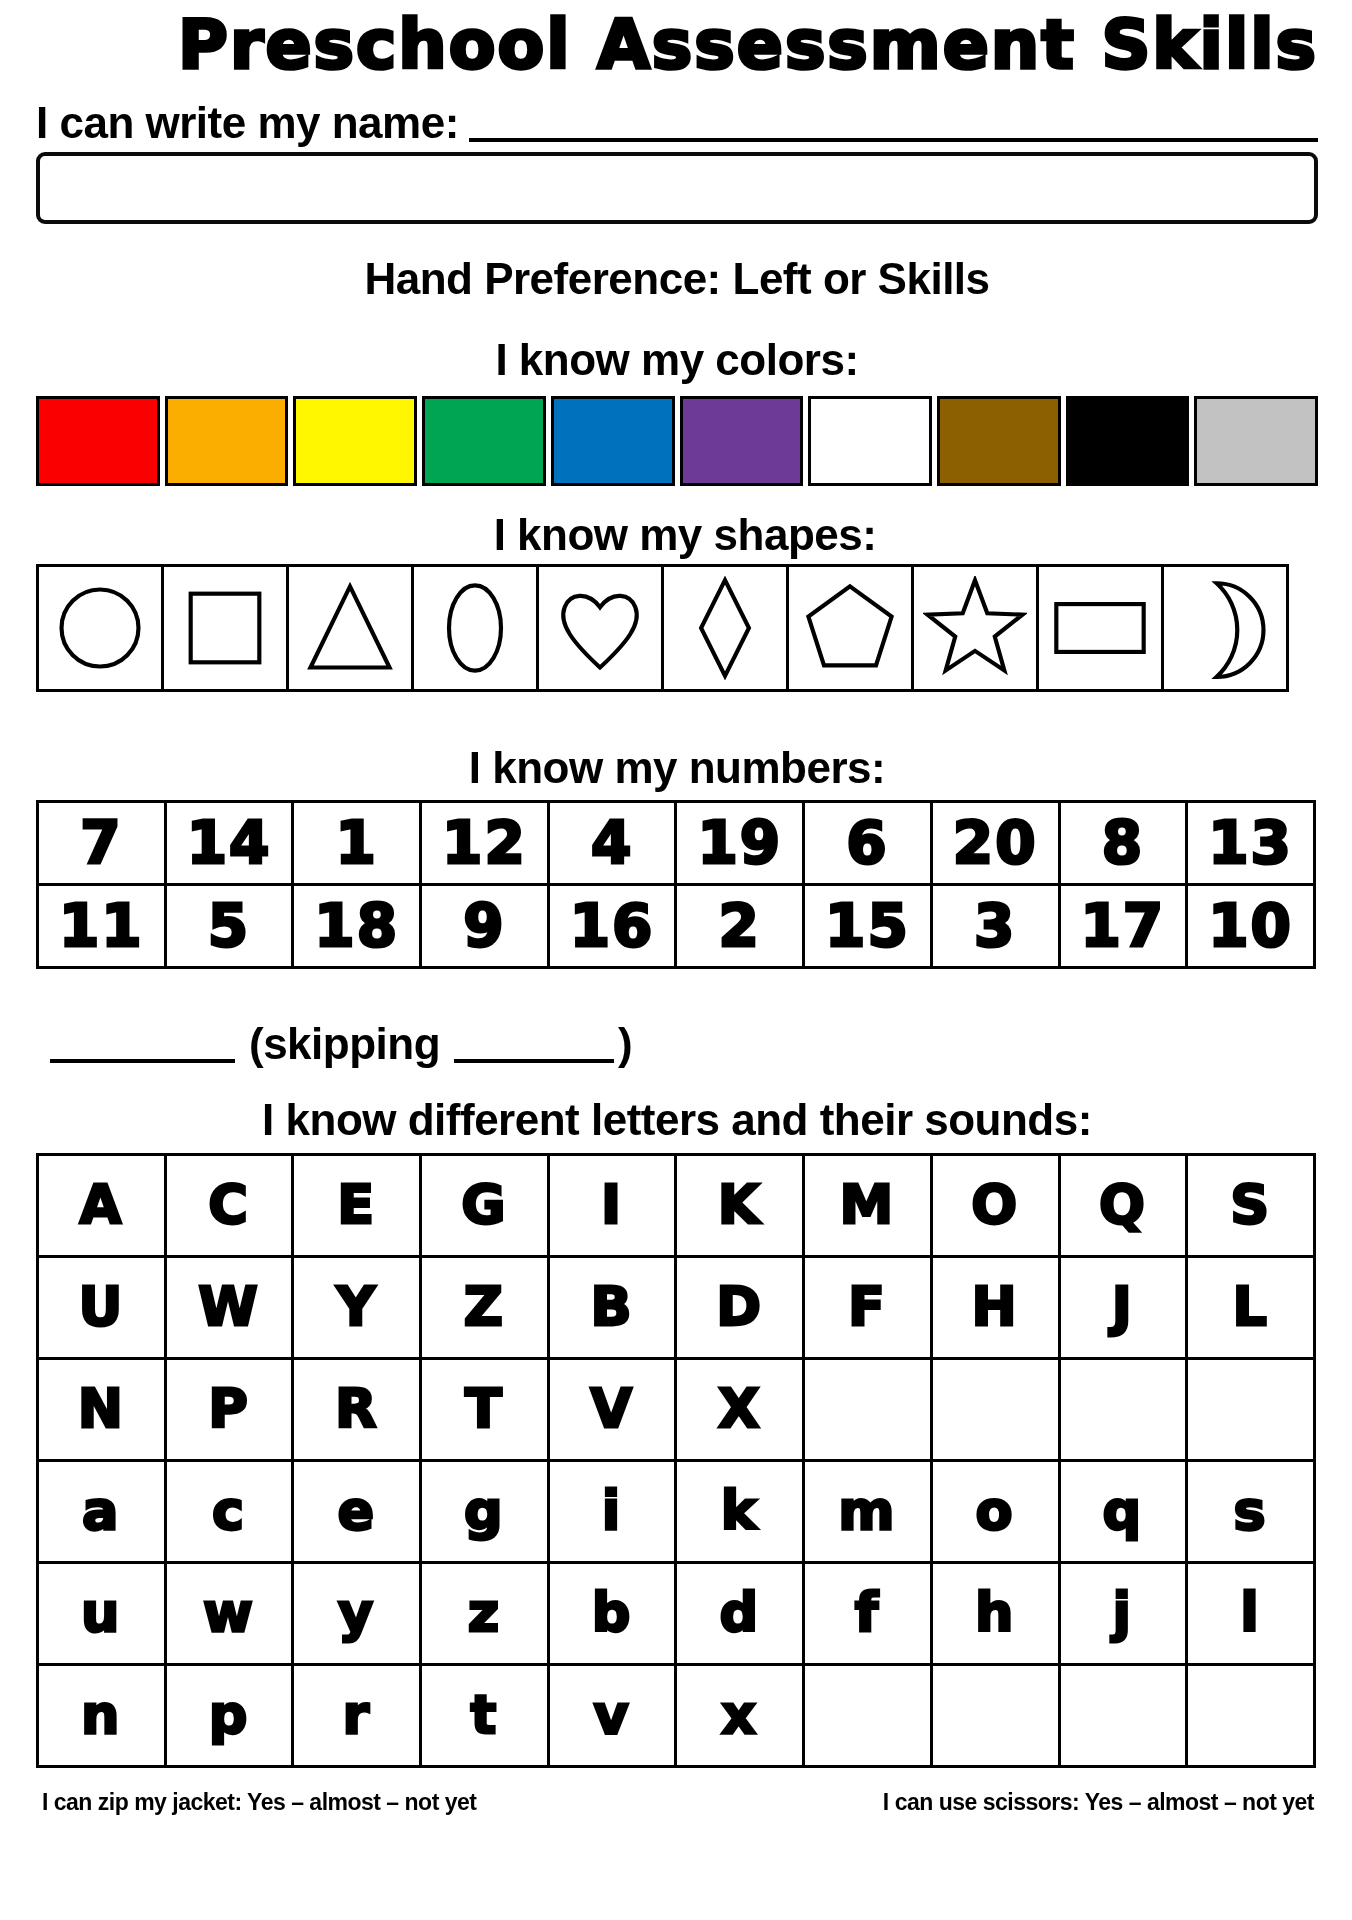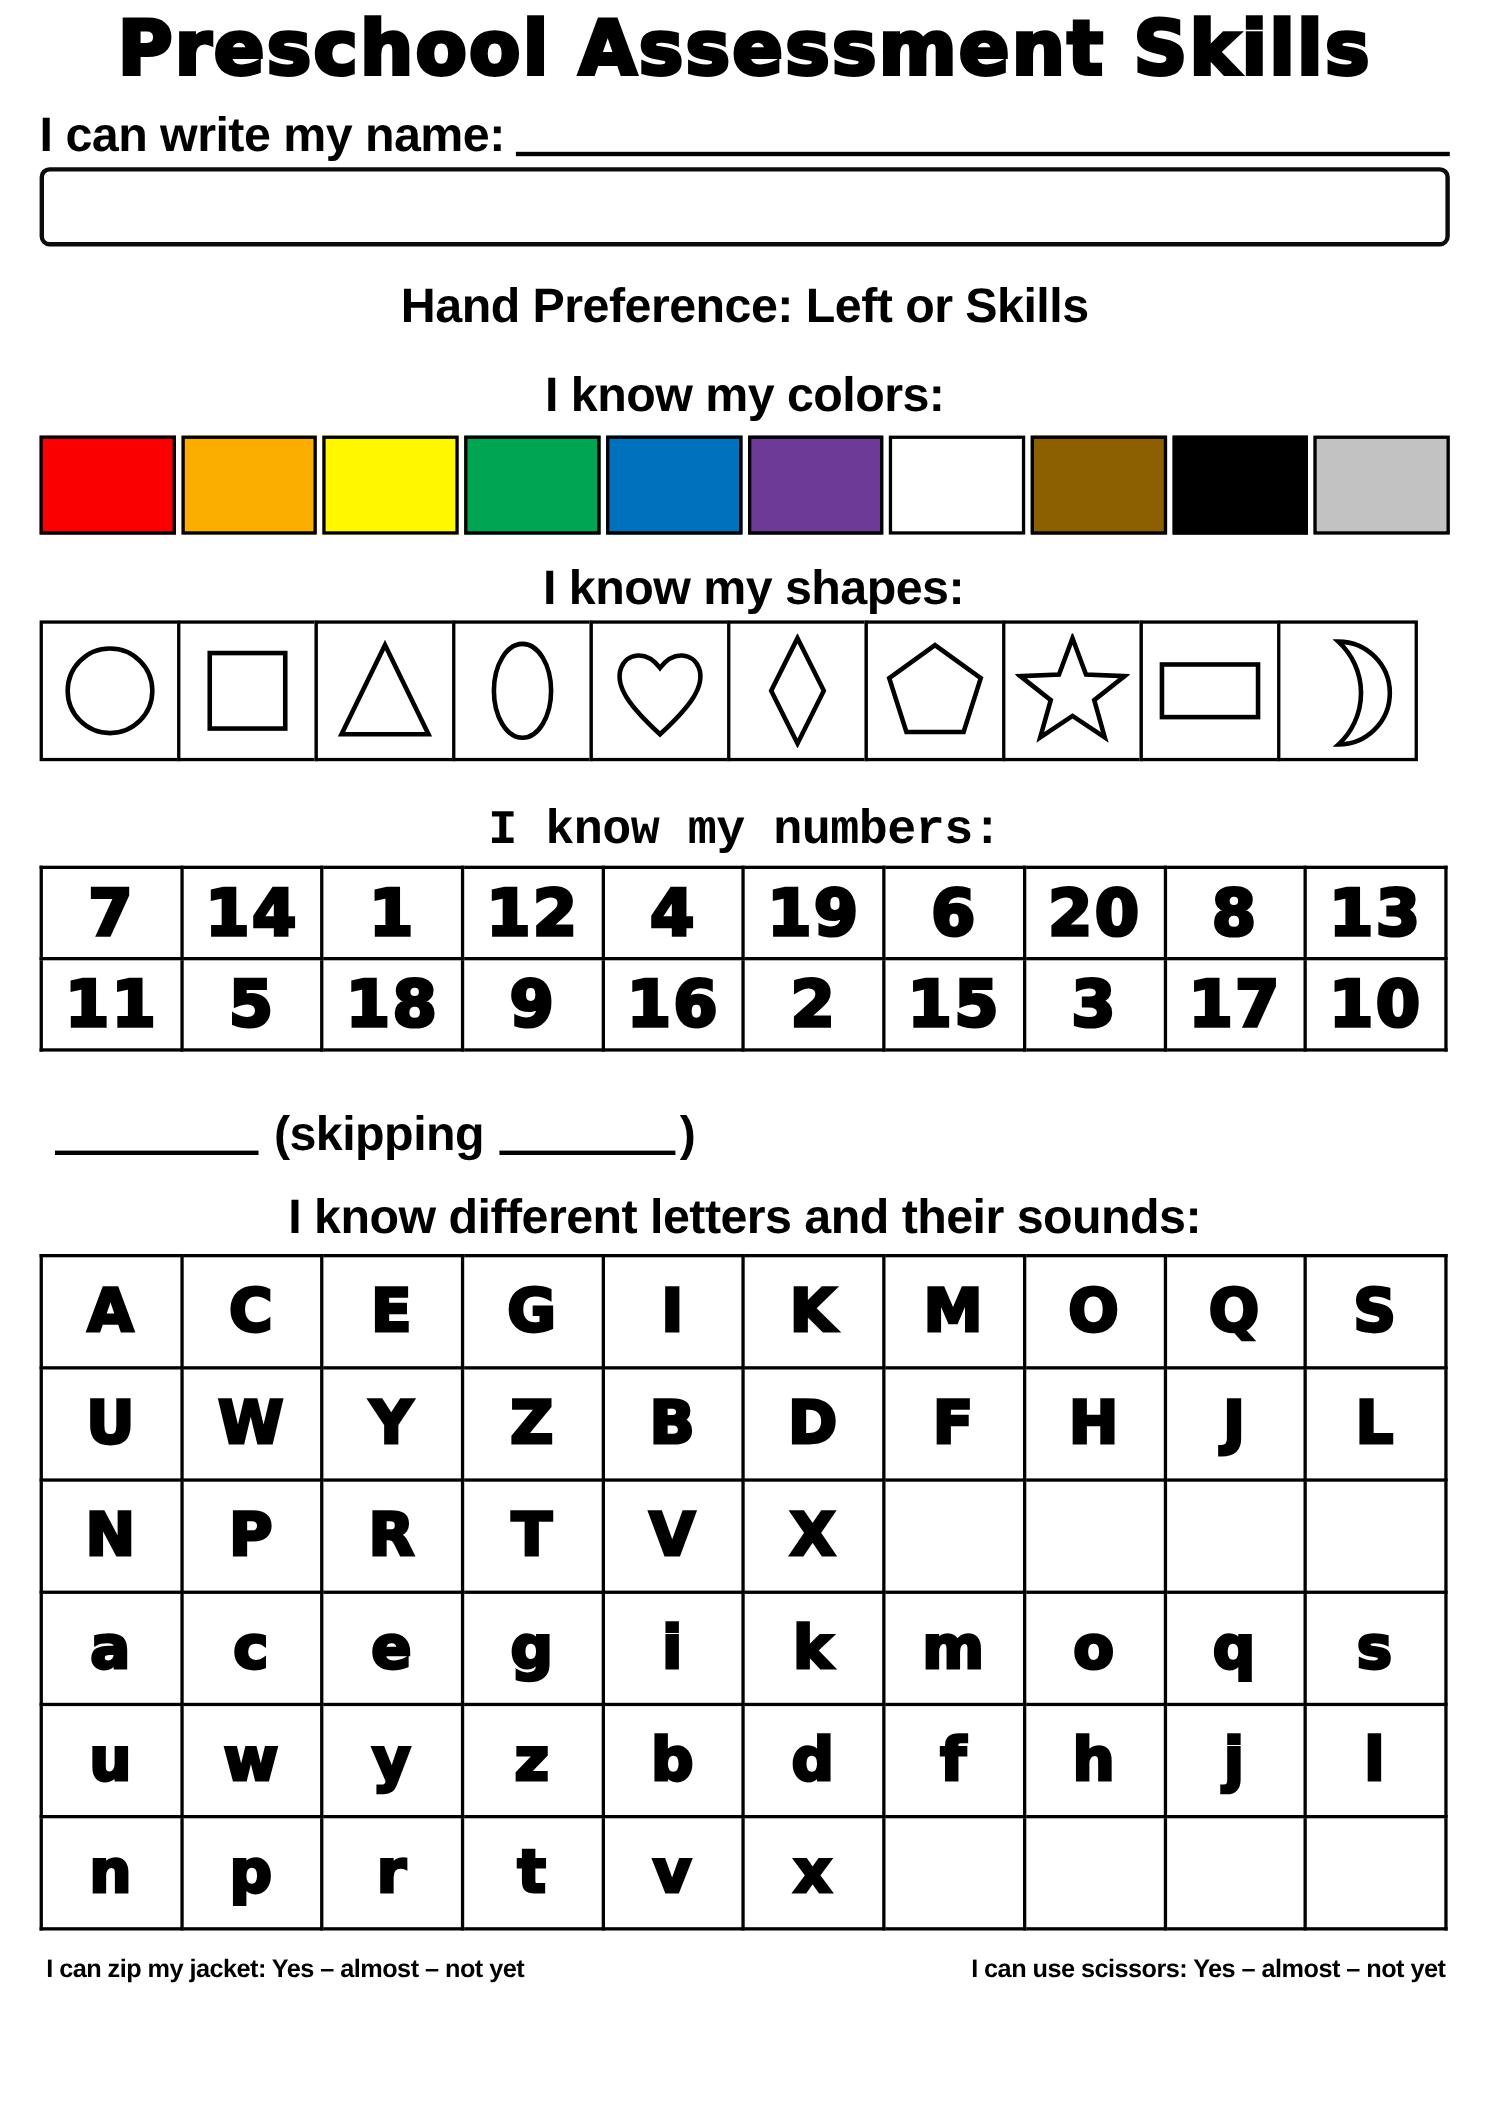--- a/index.html
+++ b/index.html
@@ -7,21 +7,21 @@
     width:1352px;height:1920px;box-sizing:border-box;
     padding:4px 34px 0 36px;background:#ffffff;color:#000;
     font-family:"Liberation Sans",sans-serif;overflow:hidden;
   }
   
   .fat{
     font-family:"DejaVu Sans",sans-serif;font-weight:bold;
     -webkit-text-stroke:3.5px #000;letter-spacing:2px;
   }
   .page-title{
-    text-align:center;font-size:68px;line-height:1.15;margin:2px 0 0 0;
+    text-align:right;font-size:68px;line-height:1.15;margin:2px 0 0 0;
   }
   .label{
     font-size:44px;font-weight:bold;letter-spacing:-0.5px;line-height:1.05;
     white-space:nowrap;
     text-align:center;
   }
   
   .name-row{display:flex;align-items:flex-end;margin-top:16px;}
   .name-row .fill-line{flex:1;border-bottom:4px solid #000;margin:0 0 4px 10px;height:30px;}
   .name-box{
@@ -36,21 +36,21 @@
   
   .shapes-label{margin-top:26px;margin-left:16px;}
   .shape-row{display:flex;margin-top:6px;}
   .shape-cell{
     width:128px;height:128px;box-sizing:border-box;border:3px solid #000;
     margin-left:-3px;display:flex;align-items:center;justify-content:center;background:#fff;
   }
   .shape-cell:first-child{margin-left:0;}
   .shape-cell svg{display:block;}
   
-  .numbers-label{margin-top:40px;font-family:Liberation Mono, monospace;}
+  .numbers-label{margin-top:53px;}
   table.grid{border-collapse:collapse;table-layout:fixed;width:1280px;margin-top:9px;}
   table.grid td{
     border:3px solid #000;text-align:center;vertical-align:middle;
     background:#fff;padding:0;line-height:1;
   }
   table.numbers td{height:80px;font-size:58px;}
   table.numbers td span{-webkit-text-stroke:3px #000;}
   .rote-row{margin-top:52px;display:flex;align-items:flex-end;}
   .count11-row{margin-top:32px;display:flex;align-items:flex-end;}
   .blank{display:inline-block;border-bottom:4px solid #000;height:34px;}

